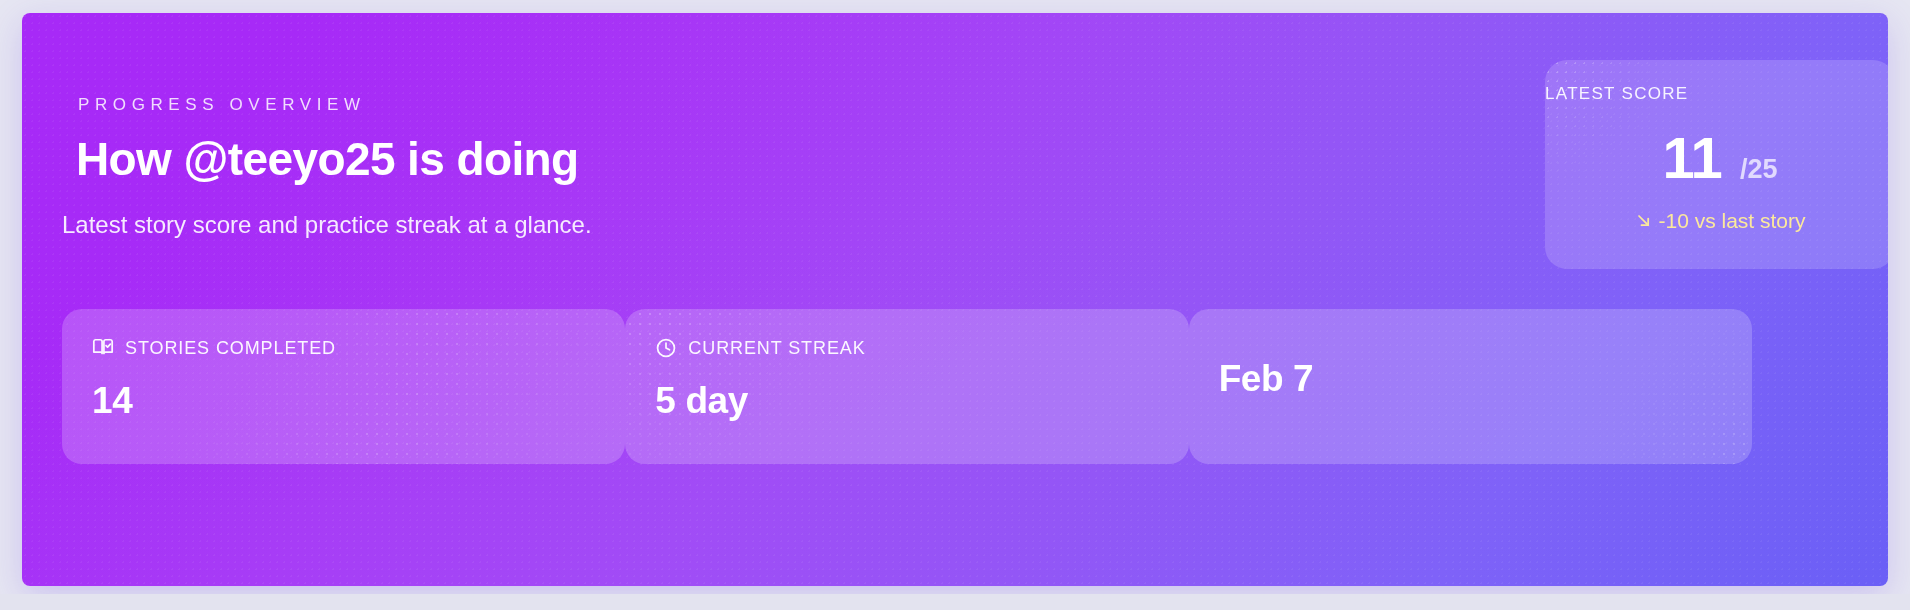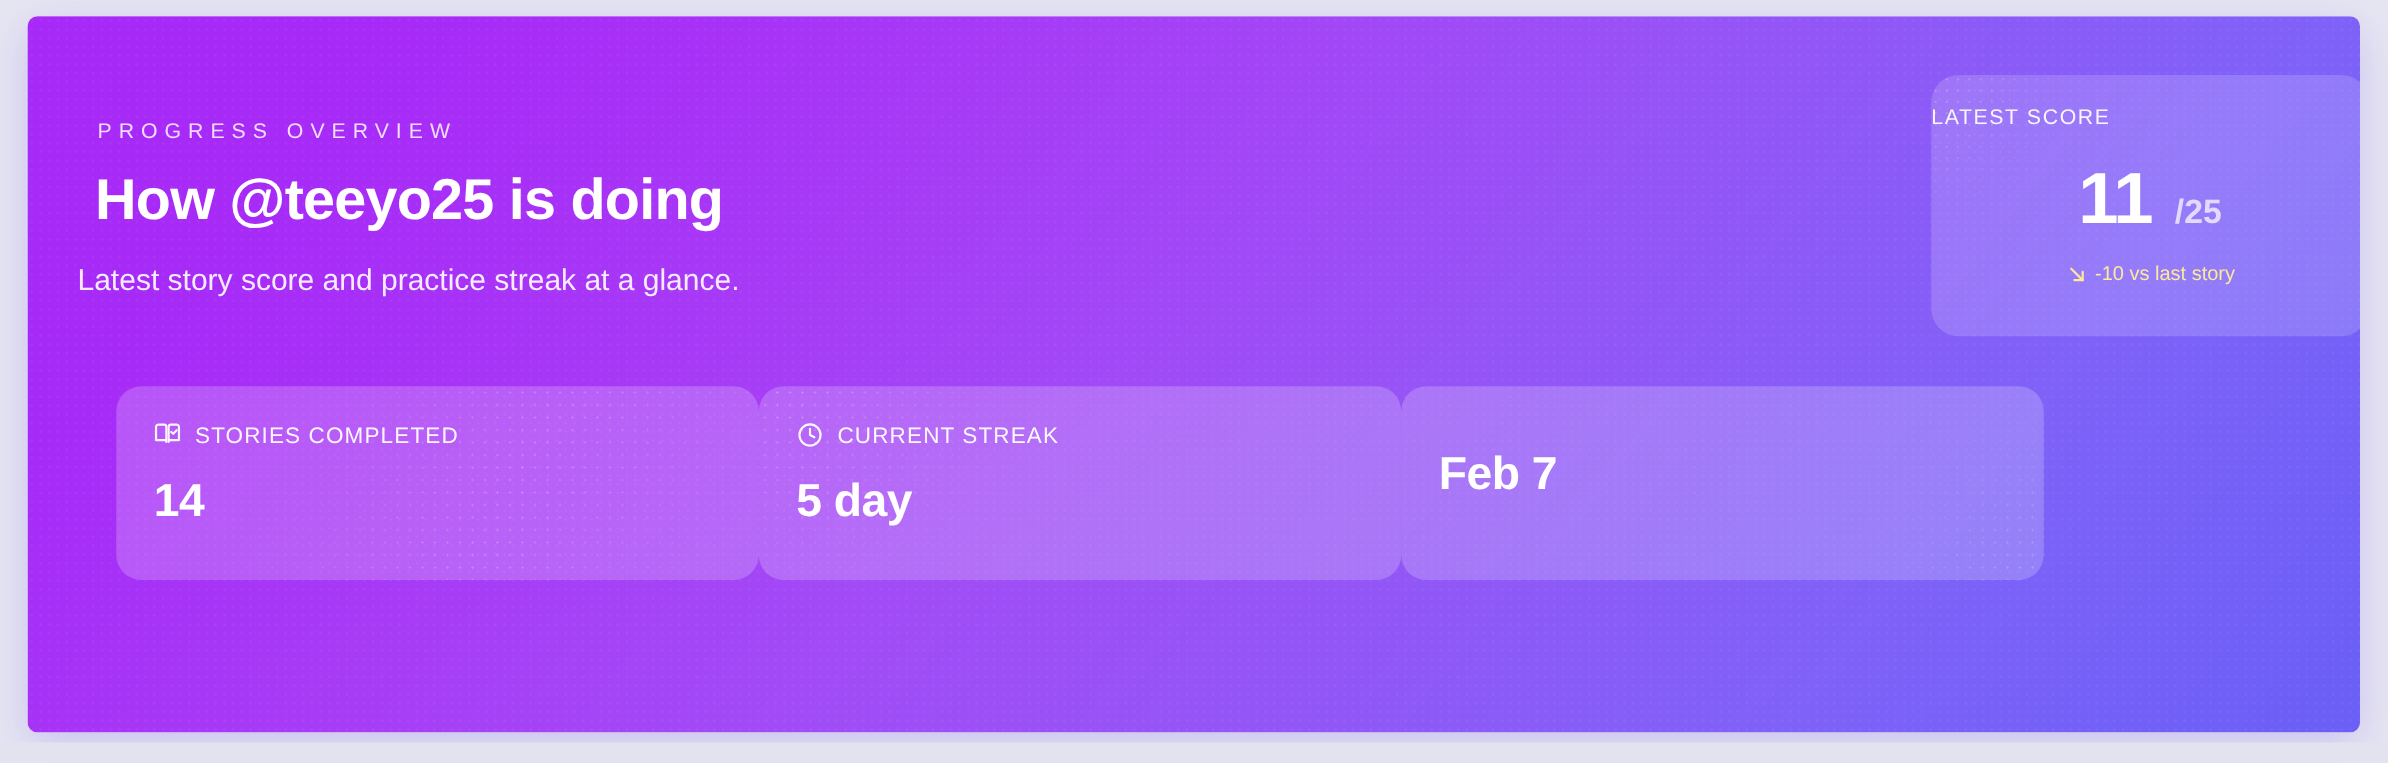--- a/index.html
+++ b/index.html
@@ -134,34 +134,33 @@
     margin-top: 40px;
   }
 
   .score-delta {
     position: relative;
     margin-top: 22px;
     display: flex;
     align-items: center;
     justify-content: center;
     gap: 4px;
-    font-size: 16px;
+    font-size: 21px;
     font-weight: 400;
     color: #fce99c;
   }
   .score-delta svg { display: block; }
 
   
   .stats {
     position: absolute;
     left: 40px;
     top: 296px;
-    width: 1542px;
-    display: flex;
-    margin-left: 31px;
+    width: 1690px;
+    display: flex;
   }
   .stat-card {
     position: relative;
     flex: 1 1 0;
     height: 155px;
     border-radius: 20px;
     background: rgba(255,255,255,0.20);
     overflow: hidden;
     padding: 28px 30px 0 30px;
   }

